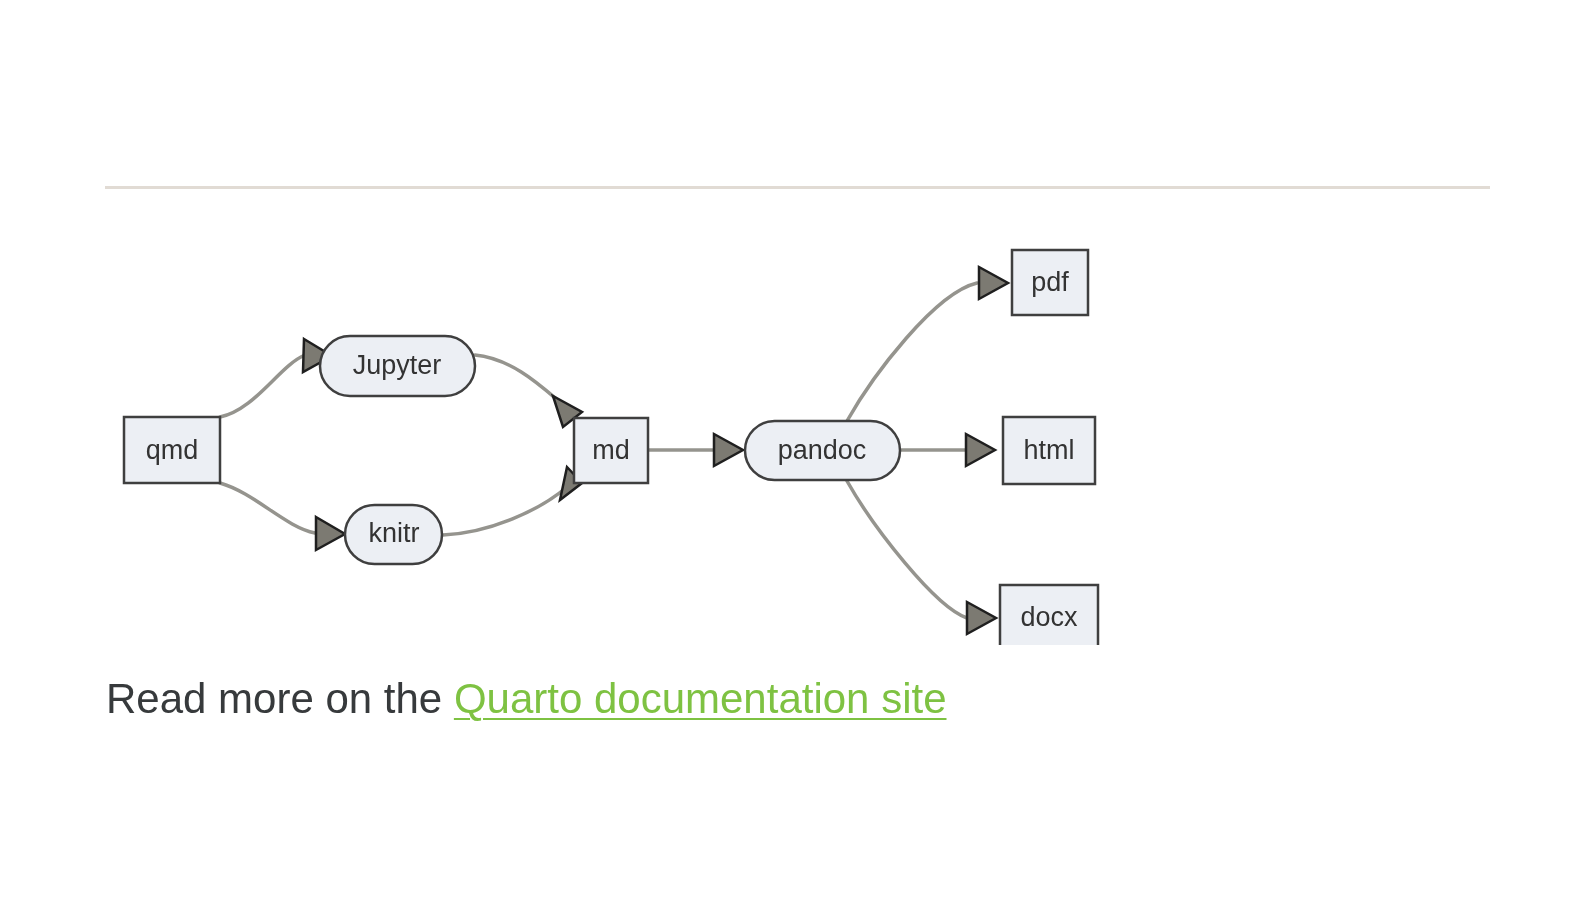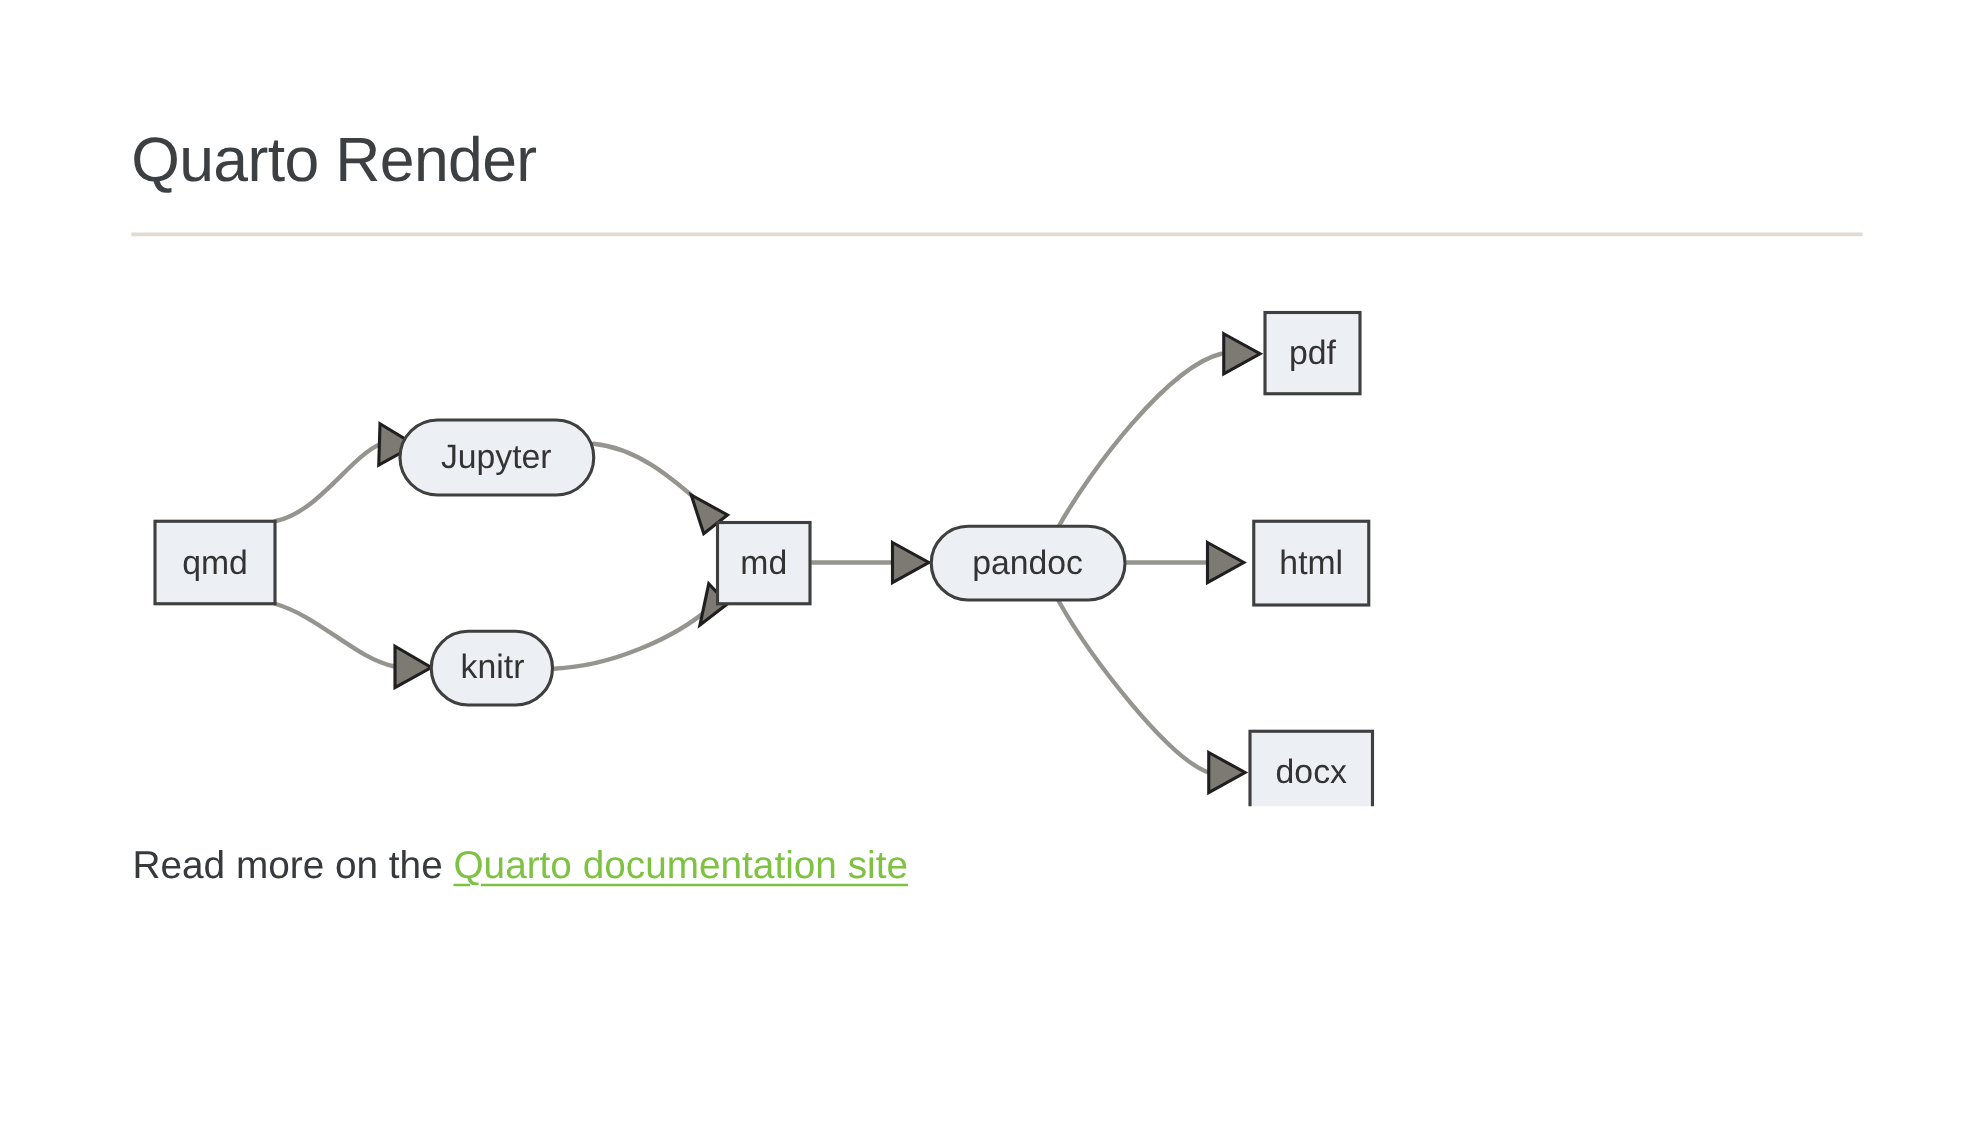--- a/index.html
+++ b/index.html
@@ -63,41 +63,40 @@
     font-size: 27px;
     fill: #333333;
     dominant-baseline: middle;
     text-anchor: middle;
   }
 
   .read-more {
     position: absolute;
     left: 106px;
     top: 672px;
-    font-size: 31px;
+    font-size: 42px;
     line-height: 1.3;
     color: #373a3c;
     white-space: nowrap;
   }
 
   .read-more .doc-link {
     color: #7ec242;
     text-decoration: underline;
     text-decoration-color: #7ec242;
     text-underline-offset: 5px;
     text-decoration-thickness: 2px;
     cursor: pointer;
   }
 </style>
 </head>
 <body>
 
 <div class="page">
 
-  <h1 class="page-title">Quarto Render</h1>
 
   <div class="title-rule"></div>
 
   <div class="diagram-wrap">
     <svg width="1060" height="430" viewBox="0 0 1060 430" xmlns="http://www.w3.org/2000/svg">
 
       <g>
 
         <path d="M 115,202 C 150,195 175,150 200,140" fill="none" stroke="#95948e" stroke-width="3.5" stroke-linecap="round"></path>
         <polygon points="199,124 227,141 198,157" fill="#7c7a72" stroke="#1f1f1f" stroke-width="2.5" stroke-linejoin="miter"></polygon>

